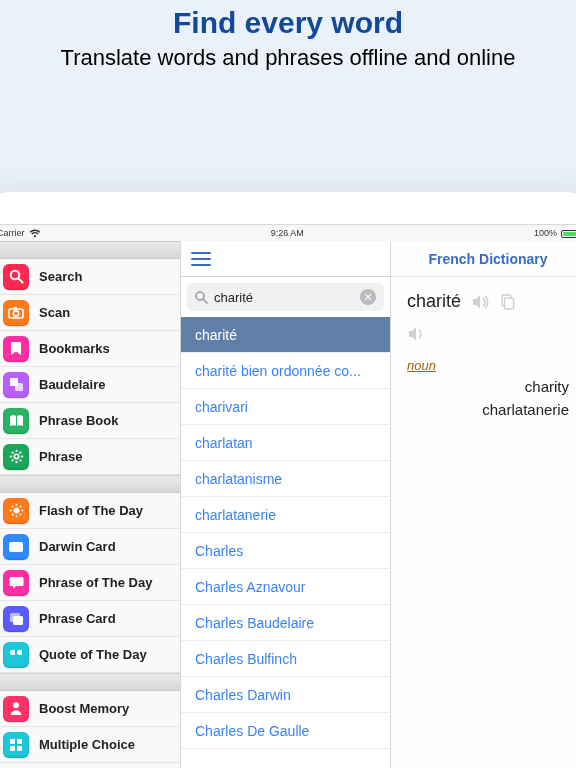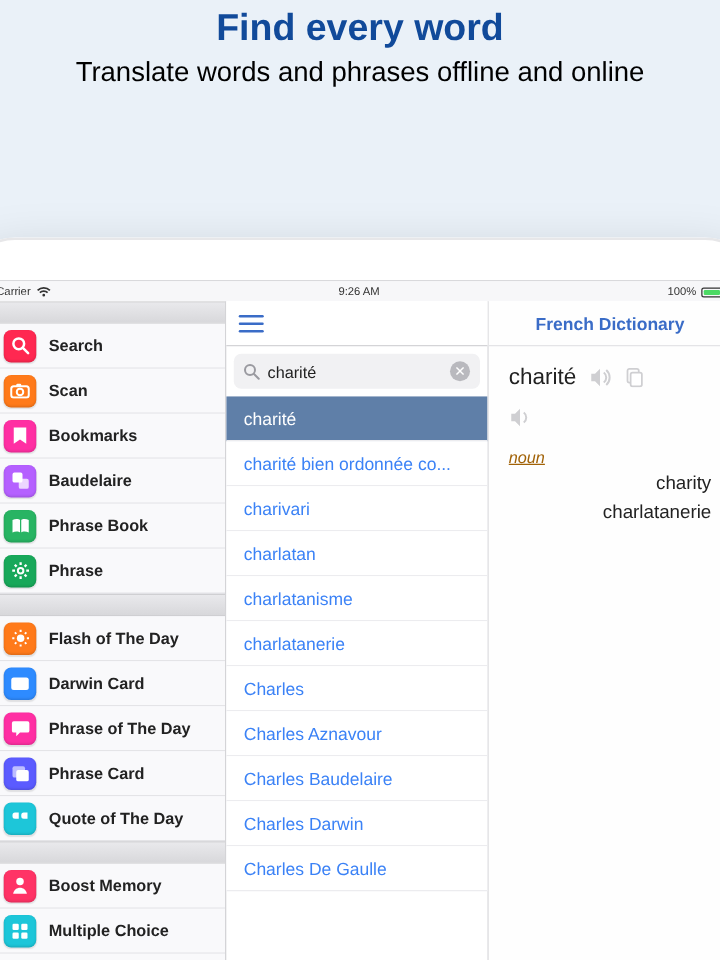--- a/index.html
+++ b/index.html
@@ -321,20 +321,21 @@
         <div class="wordlist" id="wordlist">
             <div class="word-row selected">charité</div>
             <div class="word-row">charité bien ordonnée co...</div>
             <div class="word-row">charivari</div>
             <div class="word-row">charlatan</div>
             <div class="word-row">charlatanisme</div>
             <div class="word-row">charlatanerie</div>
             <div class="word-row">Charles</div>
             <div class="word-row">Charles Aznavour</div>
             <div class="word-row">Charles Baudelaire</div>
+            <div class="word-row">Charles Bulfinch</div>
             <div class="word-row">Charles Darwin</div>
             <div class="word-row">Charles De Gaulle</div>
           </div>
       </div>
 
       <div class="detail">
         <div class="titlebar">French Dictionary</div>
         <div class="body">
           <div class="head">
             <span>charité</span>

